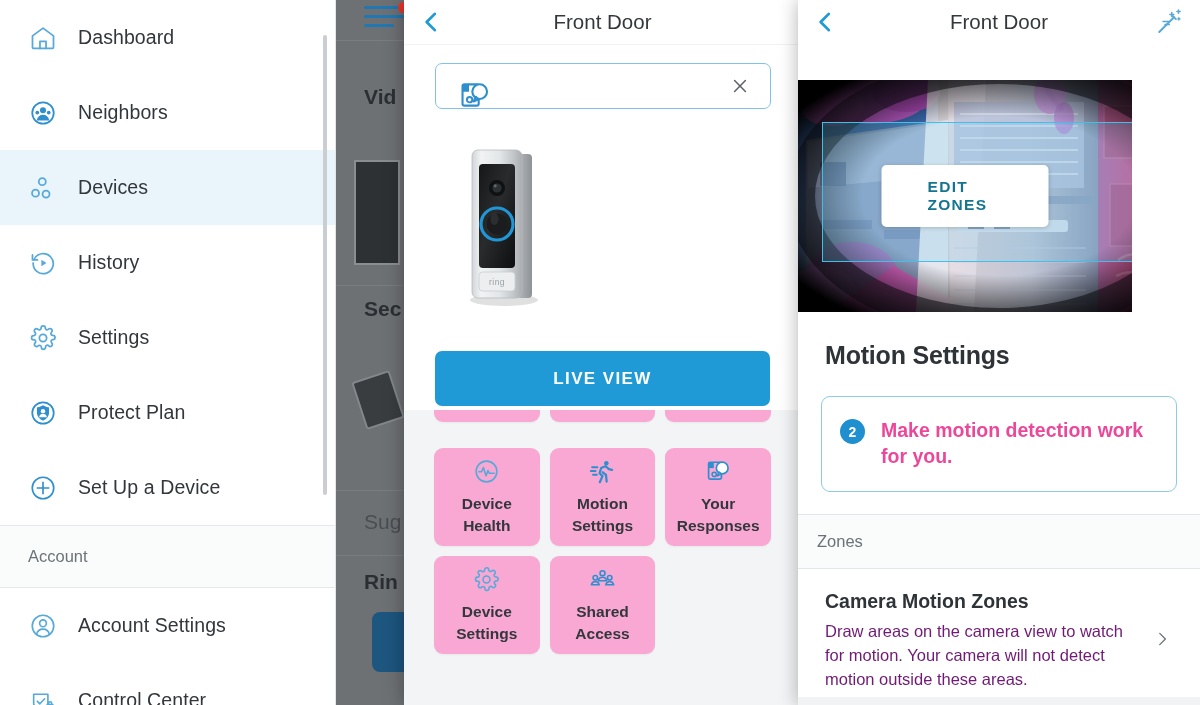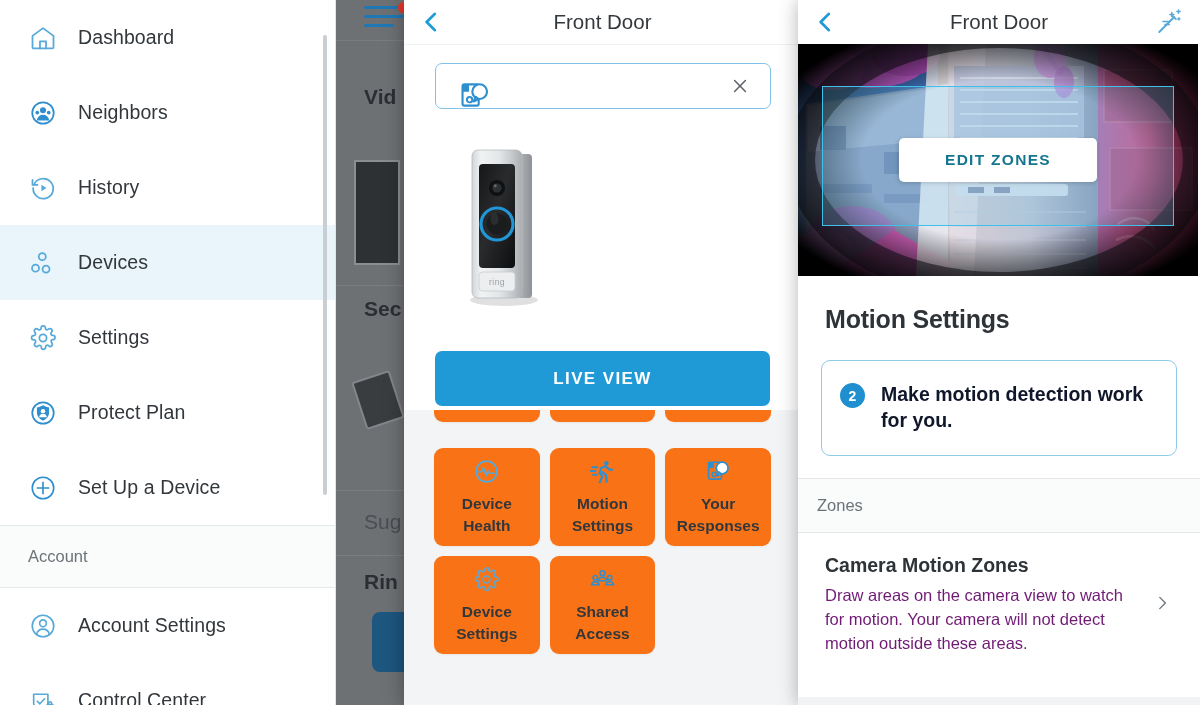--- a/index.html
+++ b/index.html
@@ -95,21 +95,21 @@
   .grid-wrap {
     position: absolute; left: 404px; top: 410px; width: 397px; height: 295px;
     background: #f3f4f5; overflow: hidden;
   }
   .card-grid {
     position: absolute; left: 0; top: 0; width: 397px;
     display: grid; grid-template-columns: repeat(3, 1fr);
     gap: 10px; padding: 0 30px;
   }
   .card {
-    background: #f97316; border-radius: 9px; height: 98px;
+    background: #f9a8d4; border-radius: 9px; height: 98px;
     display:flex; flex-direction: column; align-items:center; justify-content:center;
     gap: 7px; cursor: pointer; box-shadow: 0 1px 2px rgba(0,0,0,.05);
   }
   .card.ghost { height: 98px; }
   .card .cico { height: 28px; display:flex; align-items:center; justify-content:center; }
   .card .clbl {
     font-size: 15.5px; color: #32373c; font-weight: 600; text-align:center;
     line-height: 22px;
   }
 
@@ -120,22 +120,23 @@
     box-shadow: 0 0 18px rgba(0,0,0,.30);
   }
   .r-topbar {
     position: relative; height: 44px; background:#fff;
     display:flex; align-items:center; justify-content:center;
   }
   .r-title { font-size: 20.5px; color:#33383d; font-weight:500; }
   .wand { position:absolute; right: 16px; top: 50%; transform: translateY(-50%); width: 30px; height: 30px; cursor:pointer; }
 
   .cam {
-    position: relative; width: 400px; height: 232px; overflow: hidden;
+    position: relative; width: 334px; height: 232px; overflow: hidden;
     background: #4d7c0f;
+    margin-top: 36px;
   }
   .cam-img { position: absolute; inset: 0; }
   .zone-rect {
     position: absolute; left: 24px; top: 42px; width: 352px; height: 140px;
     border: 1.5px solid #3fc0e8; background: rgba(110,200,235,.22);
   }
   .edit-zones {
     position: absolute; left: 50%; top: 50%; transform: translate(-50%,-50%);
     background: #fff; border-radius: 5px; padding: 13px 46px; cursor:pointer;
     box-shadow: 0 1px 4px rgba(0,0,0,.18);
@@ -149,21 +150,21 @@
   .tip-card {
     margin: 26px 23px 0 23px; border: 1.6px solid #8ecbe8; border-radius: 9px;
     padding: 20px 18px 22px 18px; display: flex; gap: 16px; align-items: flex-start;
     cursor: pointer;
   }
   .tip-badge {
     flex: 0 0 25px; width: 25px; height: 25px; border-radius: 50%;
     background: #1f8fd0; color: #fff; font-size: 14px; font-weight: 700;
     display:flex; align-items:center; justify-content:center; margin-top: 2px;
   }
-  .tip-text { font-size: 19.5px; font-weight: 700; color: #0f172a; line-height: 26px; }
+  .tip-text { font-size: 19.5px; font-weight: 700; color: #ec4899; line-height: 26px; }
   .r-sep { height: 1px; background: #e4e7e9; margin-top: 22px; }
   .zones-head { background: #fafbfb; height: 54px; display:flex; align-items:center; padding-left: 19px; border-bottom: 1px solid #e4e7e9; }
   .zones-head span { font-size: 16.5px; color: #6c7378; }
   .zone-item { display:flex; align-items:center; padding: 21px 27px 0 27px; cursor: pointer; }
   .zone-item .zi-body { flex: 1; }
   .zi-title { font-size: 19.5px; font-weight: 700; color: #2e3338; margin-bottom: 6px; }
   .zi-desc { font-size: 16.5px; color: #701a75; line-height: 24px; }
   .zi-chev { flex: 0 0 20px; margin-left: 10px; }
   .r-bottom-sep { position:absolute; left: 0; bottom: 0; width: 402px; height: 8px; background:#f2f3f4; }
 </style>
@@ -190,40 +191,40 @@
             <circle cx="12" cy="12" r="9.2" fill="none" stroke="#2f8fce" stroke-width="1.5"></circle>
             <circle cx="12" cy="9.6" r="2.6" fill="#2f8fce"></circle>
             <path d="M6.6 18.4c.6-3.1 2.7-4.8 5.4-4.8s4.8 1.7 5.4 4.8z" fill="#2f8fce"></path>
             <circle cx="7.1" cy="11.6" r="1.6" fill="#2f8fce"></circle>
             <circle cx="16.9" cy="11.6" r="1.6" fill="#2f8fce"></circle>
           </svg>
       </span>
       <span class="lbl">Neighbors</span>
     </div>
 
+    <div class="nav-item active">
+      <span class="ic">
+        <svg width="28" height="28" viewBox="0 0 24 24" fill="none" stroke="#56a9d8" stroke-width="1.5">
+            <circle cx="11.4" cy="6.6" r="3"></circle>
+            <circle cx="5.6" cy="16.4" r="3"></circle>
+            <circle cx="14.6" cy="17.2" r="3"></circle>
+          </svg>
+      </span>
+      <span class="lbl">Devices</span>
+    </div>
+
     <div class="nav-item">
       <span class="ic">
         <svg width="28" height="28" viewBox="0 0 24 24" fill="none" stroke="#56a9d8" stroke-width="1.5" stroke-linecap="round">
             <path d="M4.3 9.1A8.6 8.6 0 1 1 3.6 12"></path>
             <path d="M3 5.1v4.3h4.3"></path>
             <path d="M10.6 9.3 15 12l-4.4 2.7z" fill="#56a9d8" stroke="none"></path>
           </svg>
       </span>
       <span class="lbl">History</span>
-    </div>
-
-    <div class="nav-item active">
-      <span class="ic">
-        <svg width="28" height="28" viewBox="0 0 24 24" fill="none" stroke="#56a9d8" stroke-width="1.5">
-            <circle cx="11.4" cy="6.6" r="3"></circle>
-            <circle cx="5.6" cy="16.4" r="3"></circle>
-            <circle cx="14.6" cy="17.2" r="3"></circle>
-          </svg>
-      </span>
-      <span class="lbl">Devices</span>
     </div>
 
     <div class="nav-item">
       <span class="ic">
         <svg width="28" height="28" viewBox="0 0 24 24" fill="none" stroke="#56a9d8" stroke-width="1.5" stroke-linejoin="round">
             <circle cx="12" cy="12" r="3.1"></circle>
             <path d="M19.1 14.3a1.5 1.5 0 0 0 .3 1.7l.1.1a1.8 1.8 0 1 1-2.6 2.6l-.1-.1a1.5 1.5 0 0 0-1.7-.3 1.5 1.5 0 0 0-.9 1.4v.2a1.8 1.8 0 1 1-3.6 0v-.1a1.5 1.5 0 0 0-1-1.4 1.5 1.5 0 0 0-1.7.3l-.1.1a1.8 1.8 0 1 1-2.6-2.6l.1-.1a1.5 1.5 0 0 0 .3-1.7 1.5 1.5 0 0 0-1.4-.9h-.2a1.8 1.8 0 1 1 0-3.6h.1a1.5 1.5 0 0 0 1.4-1 1.5 1.5 0 0 0-.3-1.7l-.1-.1A1.8 1.8 0 1 1 7.6 4.5l.1.1a1.5 1.5 0 0 0 1.7.3h.1a1.5 1.5 0 0 0 .9-1.4v-.2a1.8 1.8 0 1 1 3.6 0v.1a1.5 1.5 0 0 0 .9 1.4 1.5 1.5 0 0 0 1.7-.3l.1-.1a1.8 1.8 0 1 1 2.6 2.6l-.1.1a1.5 1.5 0 0 0-.3 1.7v.1a1.5 1.5 0 0 0 1.4.9h.2a1.8 1.8 0 1 1 0 3.6h-.1a1.5 1.5 0 0 0-1.4.9z"></path>
           </svg>
       </span>
       <span class="lbl">Settings</span>

